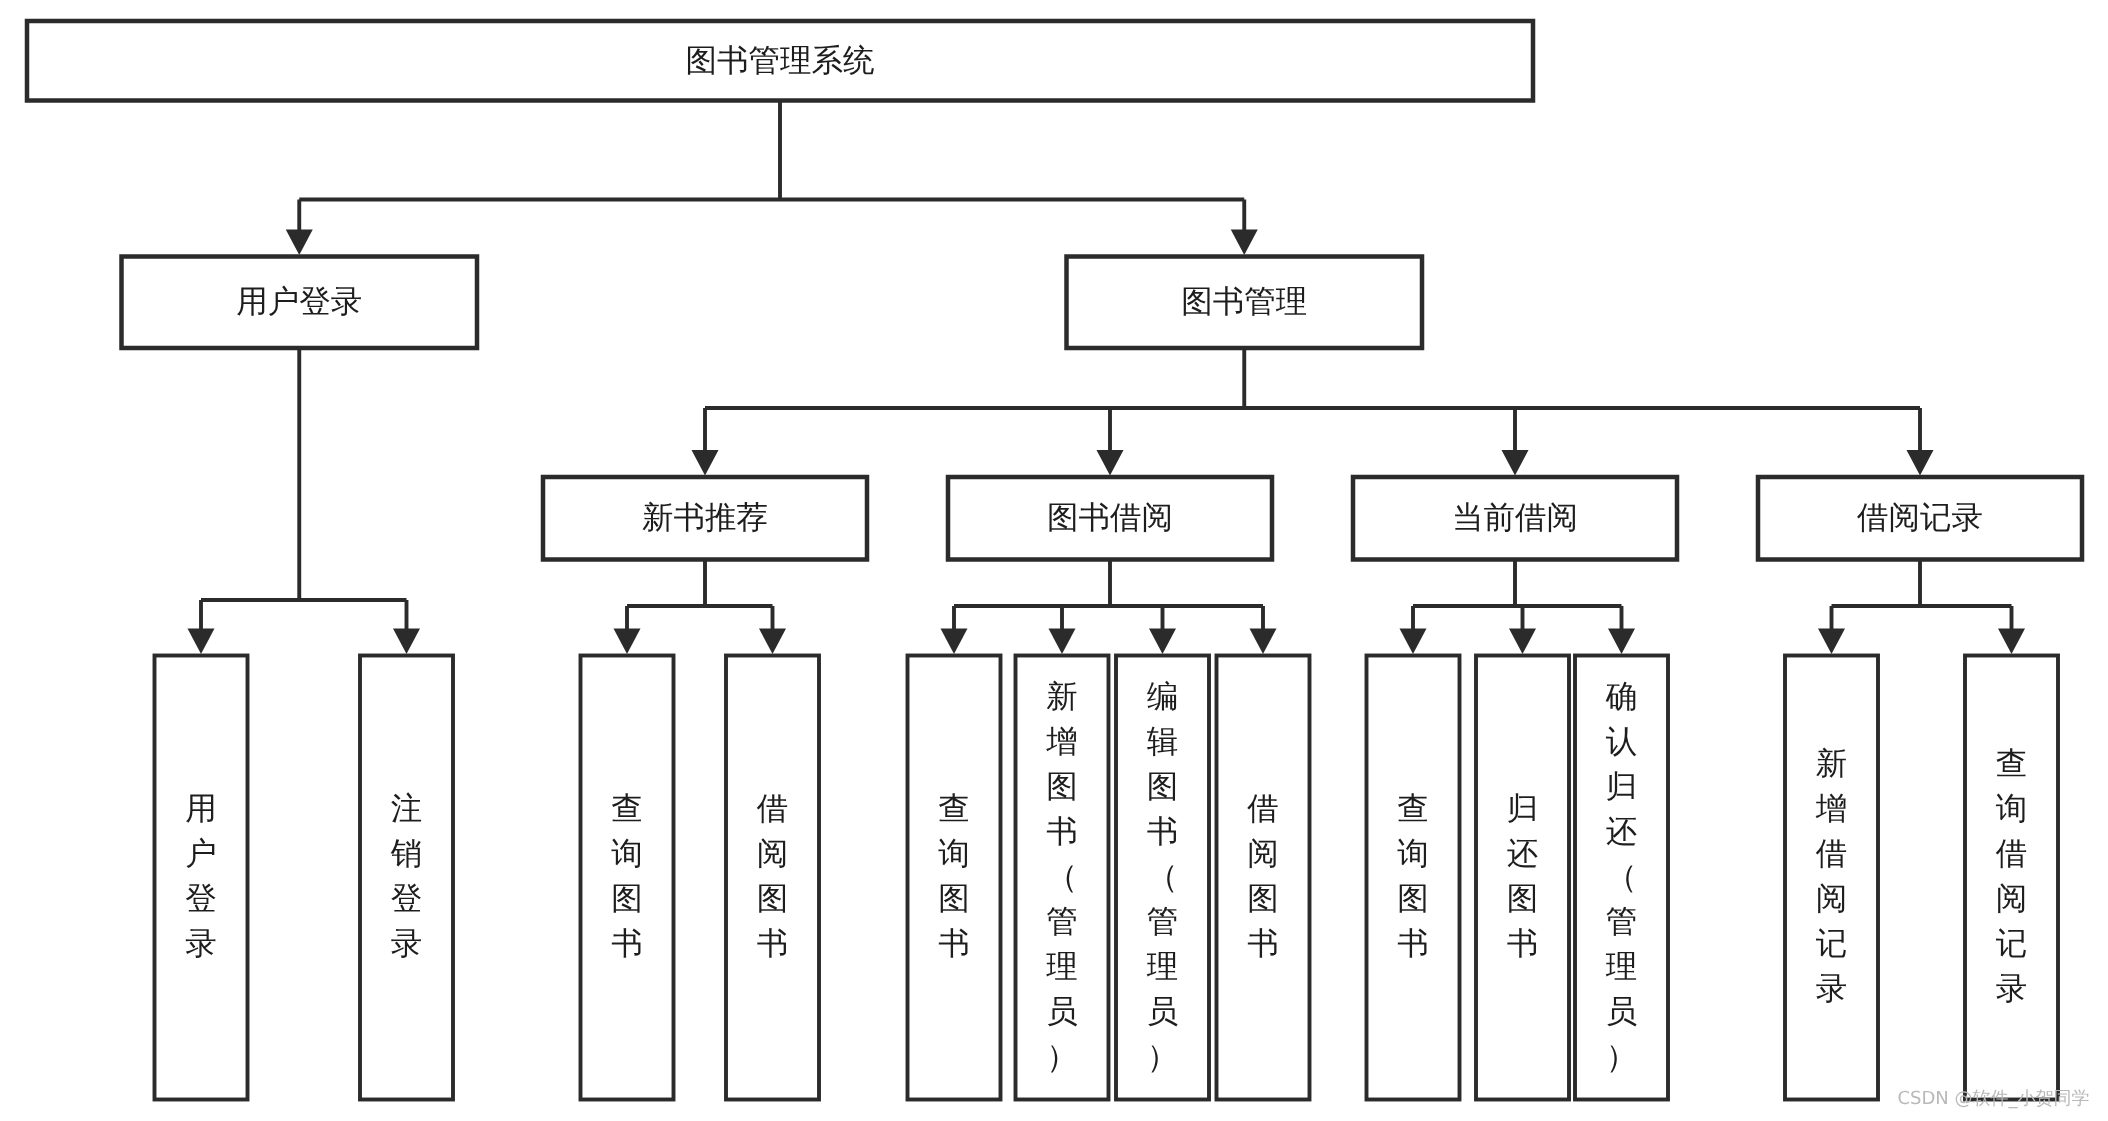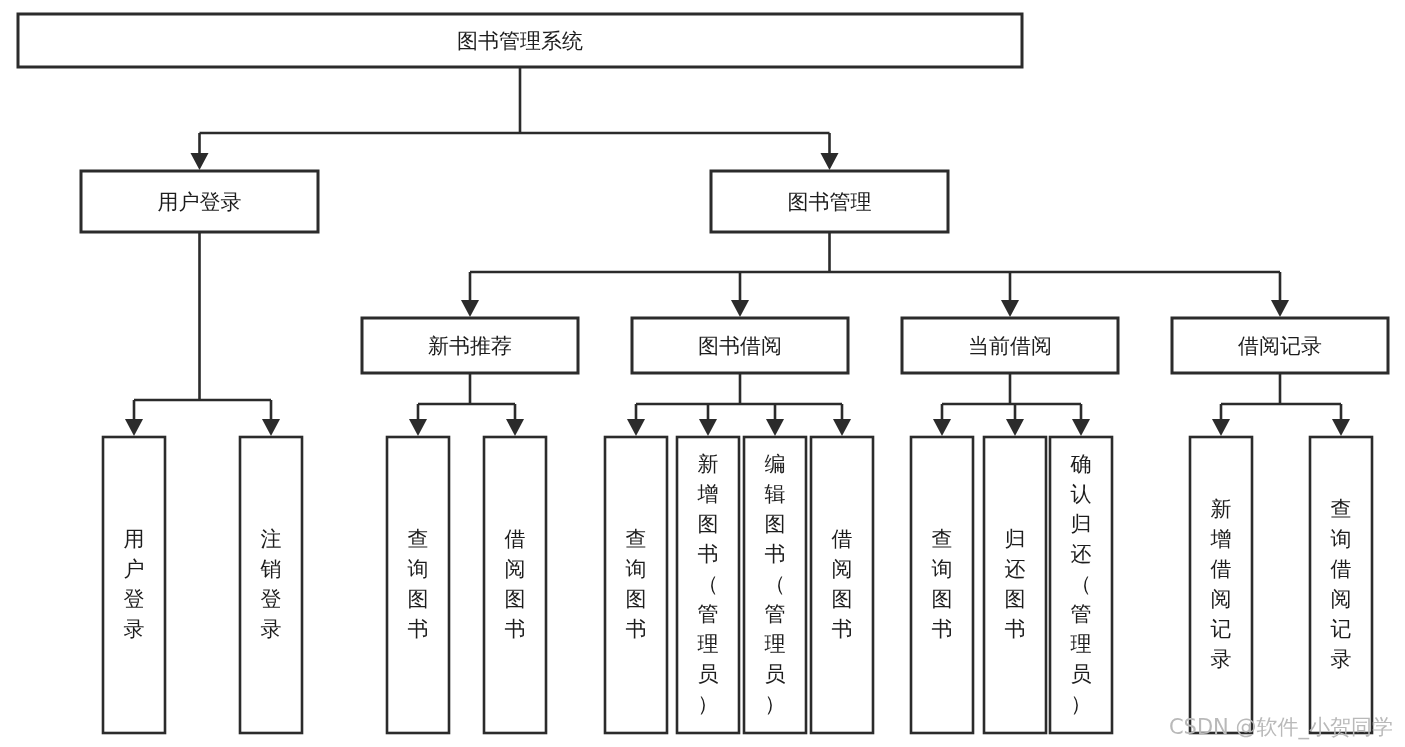--- a/index.html
+++ b/index.html
@@ -52,21 +52,21 @@
   }
   text.node-label.vertical-label {
     font-size: 21px;
     letter-spacing: 0px;
   }
   .watermark {
     position: absolute;
     right: 12px;
     bottom: 6px;
     color: #b9b9b9;
-    font-size: 21px;
+    font-size: 12px;
     font-family: "DejaVu Sans", "Liberation Sans", sans-serif;
     white-space: nowrap;
     user-select: none;
   }
 </style>
 </head>
 <body>
 
 <div id="diagram-root">
   <svg class="diagram" viewBox="0 0 1405 747" xmlns="http://www.w3.org/2000/svg">

